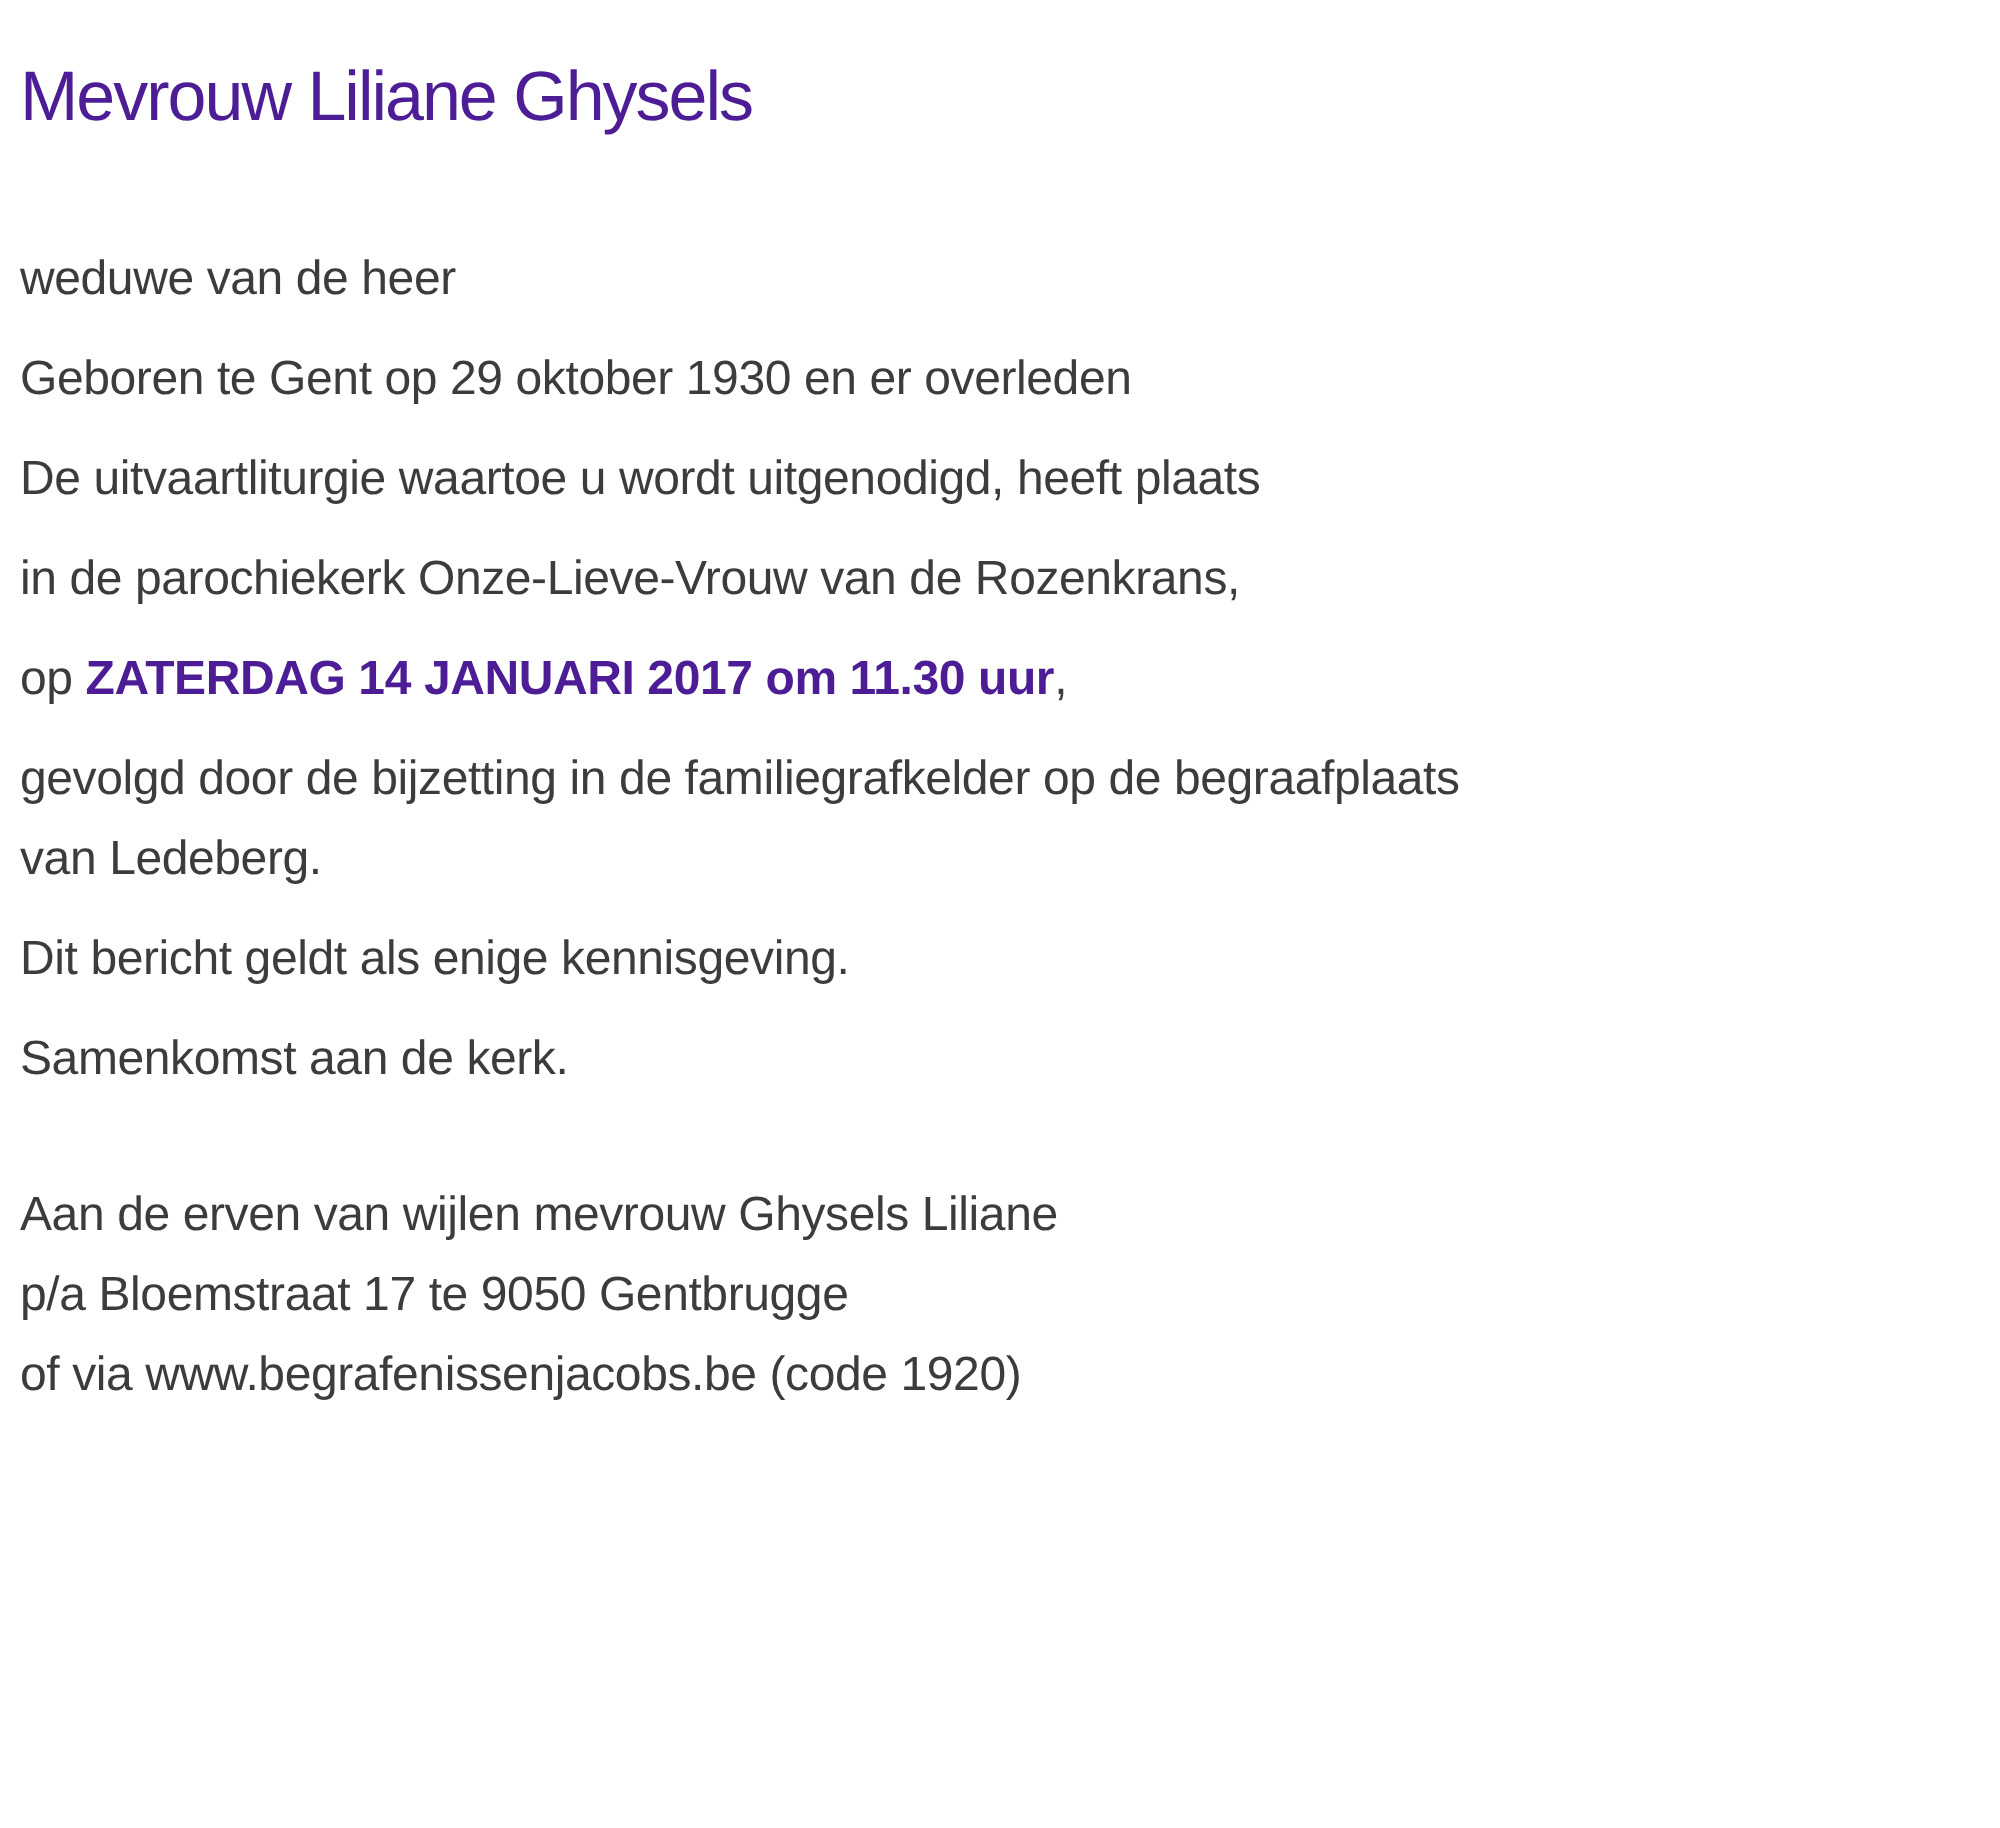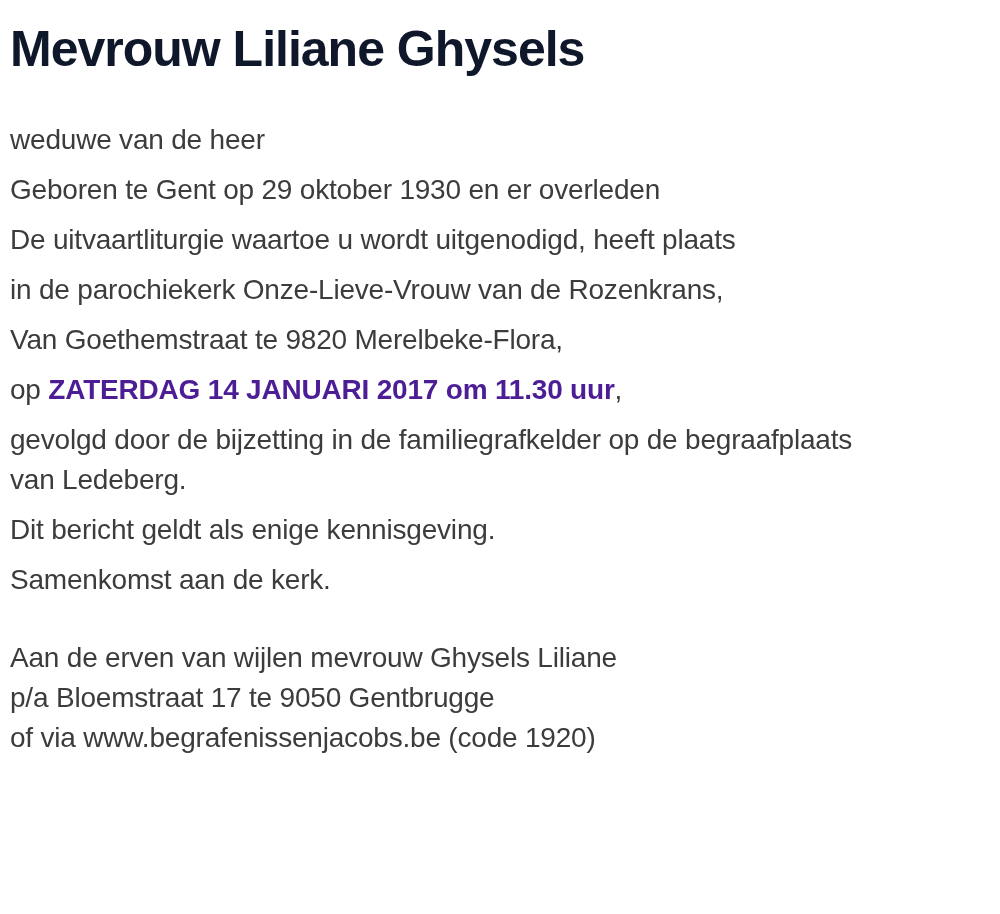--- a/index.html
+++ b/index.html
@@ -12,28 +12,28 @@
     height: 914px;
     overflow: hidden;
     font-family: "Liberation Sans", "DejaVu Sans", sans-serif;
   }
   .notice {
     padding: 24px 0 0 10px;
     width: 980px;
   }
   .title {
     margin: 0 0 46px 0;
-    font-size: 50px;
+    font-size: 35px;
     line-height: 50px;
-    font-weight: bold;
+    font-weight: normal;
     letter-spacing: -1px;
-    color: #0f172a;
+    color: #4c1d95;
   }
   .line {
-    font-size: 28px;
+    font-size: 24px;
     line-height: 40px;
     margin: 0 0 10px 0;
     color: #3c3c3c;
     font-weight: 300;
     letter-spacing: -0.2px;
     white-space: nowrap;
   }
   .line.no-gap {
     margin-bottom: 0;
   }
@@ -52,21 +52,20 @@
 <body>
 
 <div class="notice">
 
   <h1 class="title">Mevrouw Liliane Ghysels</h1>
 
   <div class="line">weduwe van de heer</div>
   <div class="line">Geboren te Gent op 29 oktober 1930 en er overleden</div>
   <div class="line">De uitvaartliturgie waartoe u wordt uitgenodigd, heeft plaats</div>
   <div class="line">in de parochiekerk Onze-Lieve-Vrouw van de Rozenkrans,</div>
-  <div class="line">Van Goethemstraat te 9820 Merelbeke-Flora,</div>
 
   <div class="line"><span>op </span><span class="bold">ZATERDAG 14 JANUARI 2017 om 11.30 uur</span><span>,</span></div>
 
   <div class="line no-gap">gevolgd door de bijzetting in de familiegrafkelder op de begraafplaats</div>
   <div class="line">van Ledeberg.</div>
   <div class="line">Dit bericht geldt als enige kennisgeving.</div>
   <div class="line">Samenkomst aan de kerk.</div>
 
   <div class="condolences">
     <div class="line">Aan de erven van wijlen mevrouw Ghysels Liliane</div>

